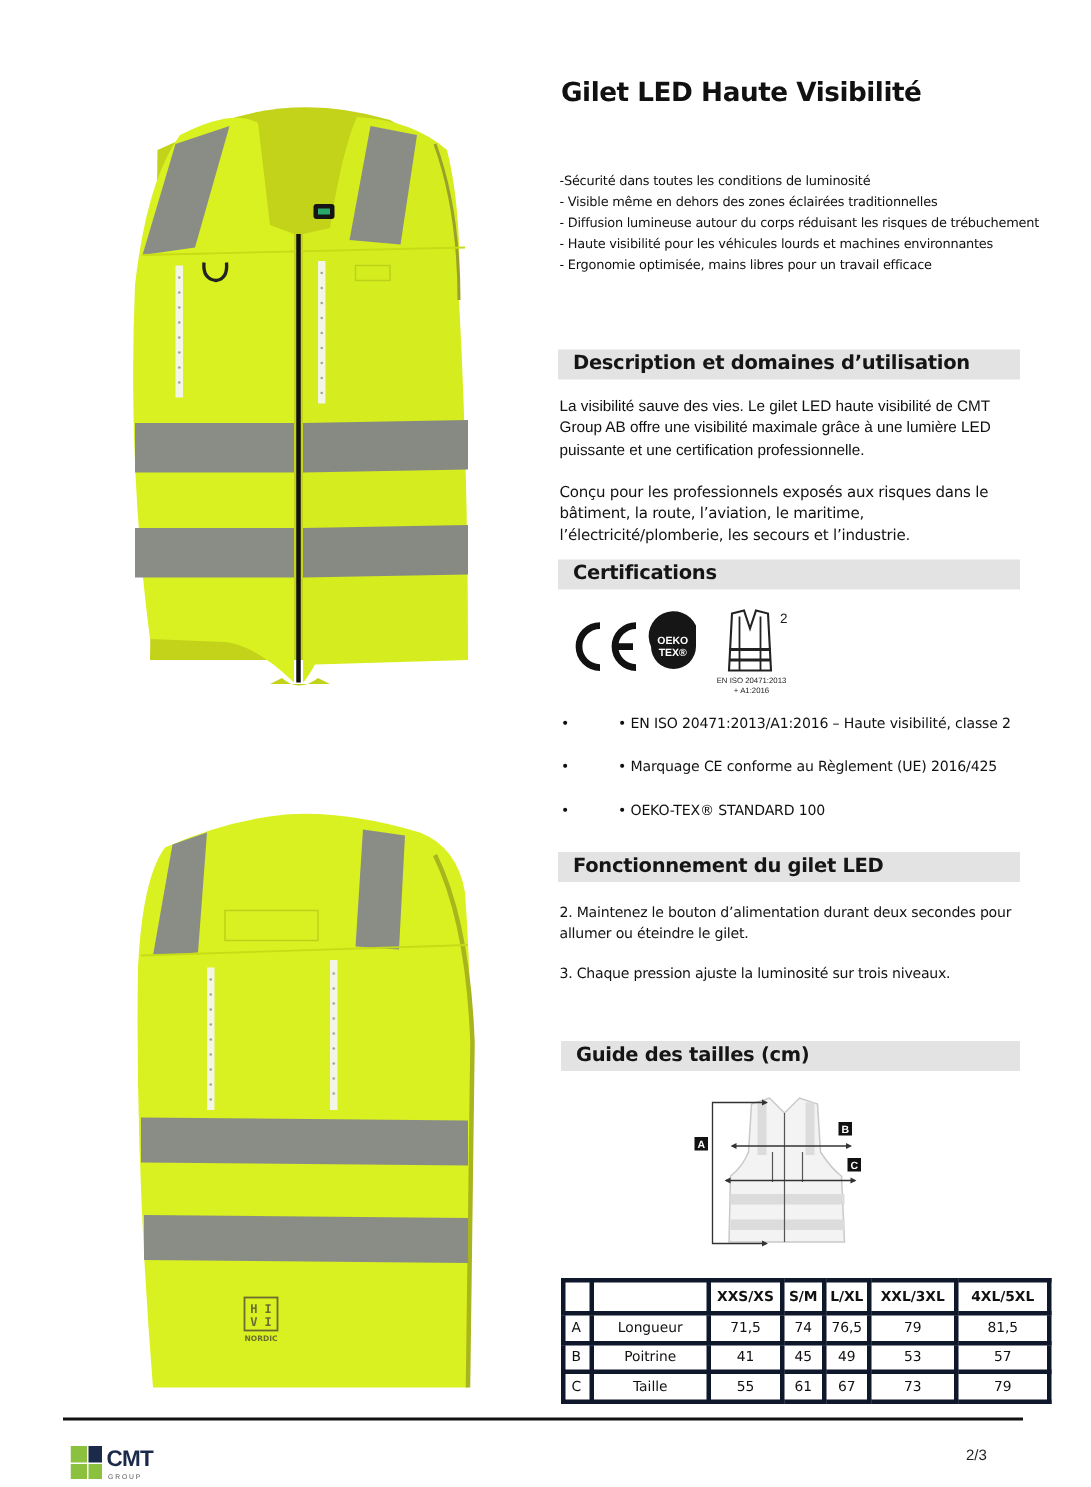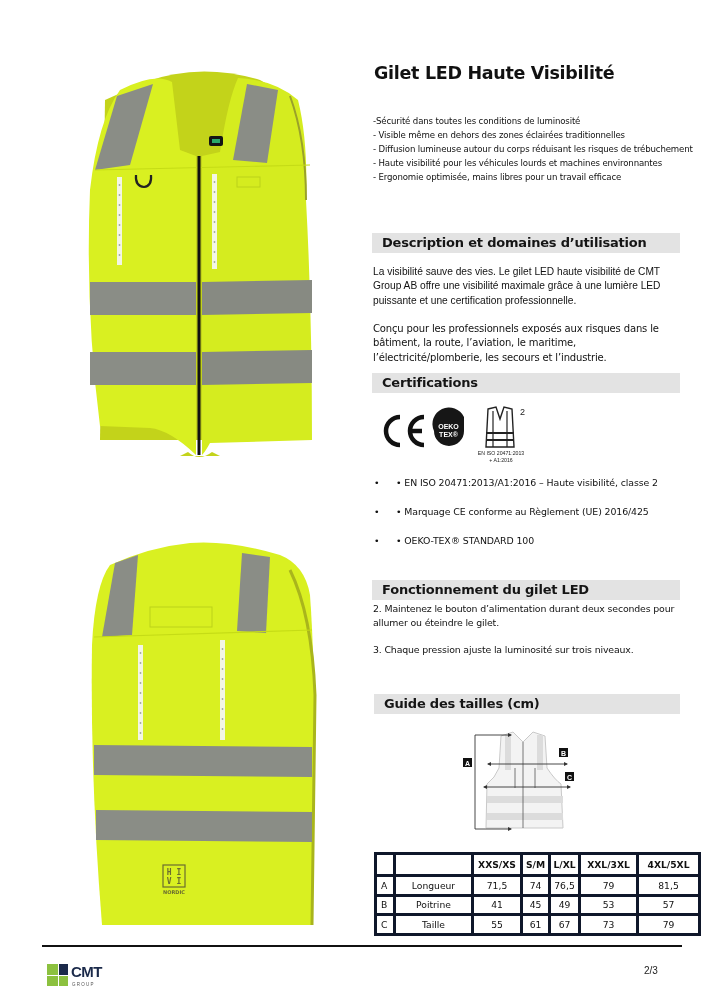--- a/index.html
+++ b/index.html
@@ -3,36 +3,36 @@
 <meta charset="utf-8">
 <style>
   * { box-sizing: border-box; margin: 0; padding: 0; }
   html, body { width: 727px; height: 991px; background: #ffffff; overflow: hidden; }
   body { position: relative; font-family: "DejaVu Sans", sans-serif; color: #111; }
 
   .left-col { position: absolute; left: 60px; top: 60px; width: 290px; height: 880px; }
   .vest { position: absolute; }
   .vest-front { left: 0; top: 0; width: 280px; height: 430px; }
   .vest-back { left: 20px; top: 465px; width: 250px; height: 415px; }
-  .title { position: absolute; left: 374px; top: 63px; font-family: "DejaVu Sans", sans-serif; font-weight: bold; font-size: 17.5px; letter-spacing: -0.3px; color: #111; white-space: nowrap; }
+  .title { position: absolute; left: 374px; top: 52px; font-family: "DejaVu Sans", sans-serif; font-weight: bold; font-size: 17.5px; letter-spacing: -0.3px; color: #111; white-space: nowrap; }
 
   .bullets { position: absolute; left: 373px; top: 114px; font-size: 8.6px; line-height: 14px; color: #111; letter-spacing: -0.15px; white-space: nowrap; }
 
   .section-bar { position: absolute; left: 372px; width: 308px; height: 20px; background: #e3e3e3; }
   .section-bar span { position: absolute; left: 10px; top: 2px; font-weight: bold; font-size: 13px; letter-spacing: -0.2px; color: #151515; white-space: nowrap; font-family: "DejaVu Sans", sans-serif; }
 
   .para { position: absolute; left: 373px; font-size: 10px; line-height: 14.3px; color: #111; width: 310px; letter-spacing: -0.15px; }
   .para.sans2 { font-family: "Liberation Sans", sans-serif; font-size: 10.2px; letter-spacing: 0; }
 
   .cert-logos { position: absolute; left: 380px; top: 405px; width: 200px; height: 62px; }
 
   .cert-list { position: absolute; left: 374px; top: 477px; font-size: 9.4px; color: #111; letter-spacing: -0.1px; }
   .cert-list .row { position: relative; height: 29px; white-space: nowrap; }
   .cert-list .dot { position: absolute; left: 0; top: 0; }
-  .cert-list .txt { position: absolute; left: 22px; top: 0; }
+  .cert-list .txt { position: absolute; left: 38px; top: 0; }
 
   .steps { position: absolute; left: 373px; top: 602px; font-size: 9.4px; line-height: 13.5px; color: #111; width: 320px; letter-spacing: -0.15px; }
   .steps p { margin-bottom: 13.5px; }
 
   .size-diagram { position: absolute; left: 455px; top: 728px; width: 135px; height: 105px; }
 
   table.sizes { position: absolute; left: 374px; top: 852px; border-collapse: collapse; font-size: 9.2px; color: #111; }
   table.sizes td { border: 3px solid #0f172a; height: 19.5px; text-align: center; padding: 0 2px; }
   table.sizes td.lbl { text-align: left; padding-left: 4px; width: 19px; }
   table.sizes td.meas { width: 78px; }
@@ -201,21 +201,21 @@
   <div class="row">
     <span class="dot">•</span>
     <span class="txt">• Marquage CE conforme au Règlement (UE) 2016/425</span>
   </div>
   <div class="row">
     <span class="dot">•</span>
     <span class="txt">• OEKO-TEX® STANDARD 100</span>
   </div>
 </div>
 
-<div class="section-bar" style="top:580px;">
+<div class="section-bar" style="top:568px;">
   <span>Fonctionnement du gilet LED</span>
 </div>
 
 <div class="steps">
   <p>2. Maintenez le bouton d’alimentation durant deux secondes pour allumer ou éteindre le gilet.</p>
   <p>3. Chaque pression ajuste la luminosité sur trois niveaux.</p>
 </div>
 
 <div class="section-bar" style="top:694px; left:374px; width:306px;">
   <span>Guide des tailles (cm)</span>

